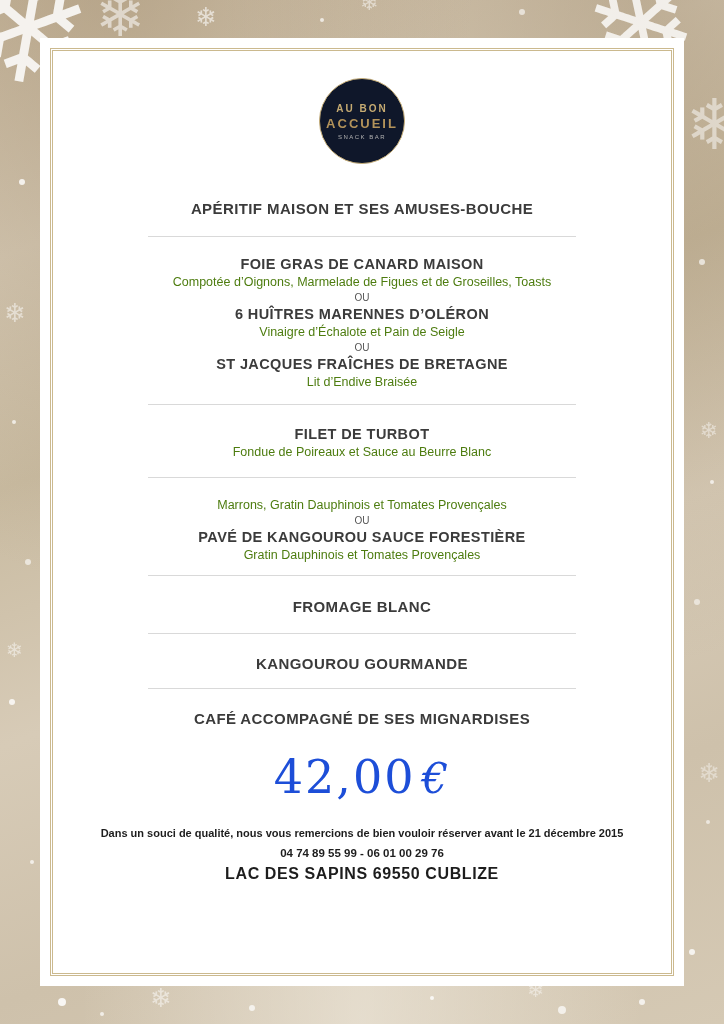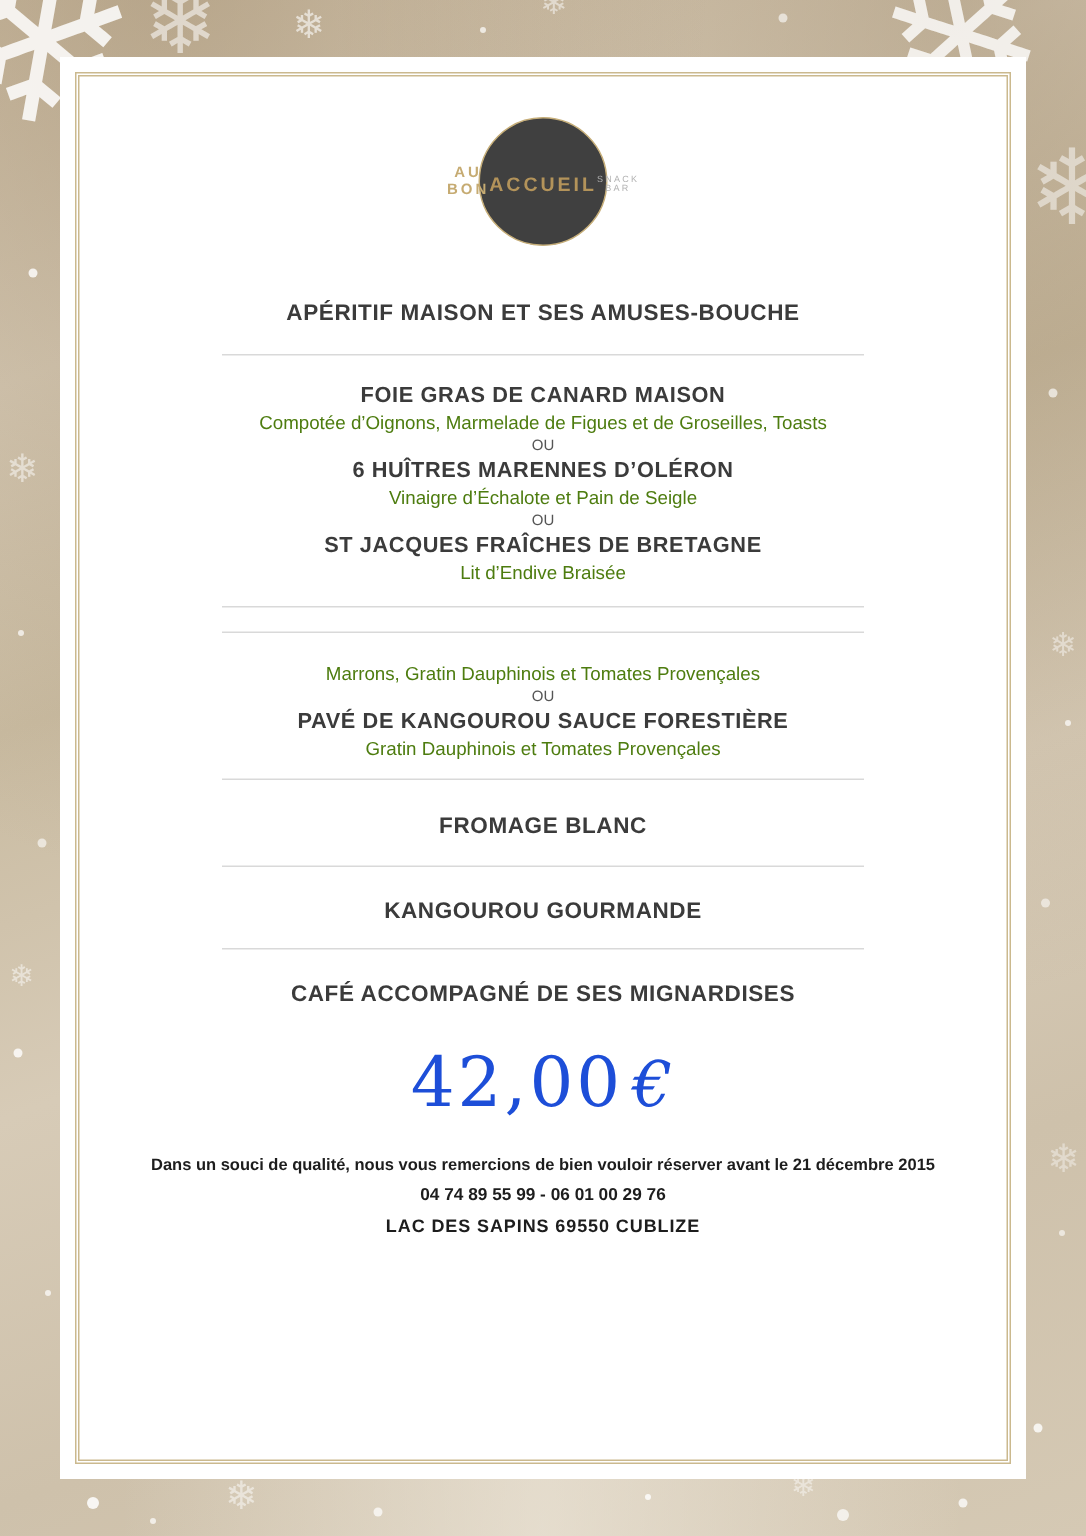--- a/index.html
+++ b/index.html
@@ -58,22 +58,22 @@
     position:absolute;left:40px;right:40px;top:38px;bottom:38px;
     background:#fff;z-index:1;padding:10px;box-sizing:border-box;
   }
   .card-inner{
     height:100%;box-sizing:border-box;border:3px double #cbb98e;
     display:flex;flex-direction:column;align-items:center;text-align:center;
     overflow:hidden;
   }
   .logo{
     margin-top:27px;width:86px;height:86px;border-radius:50%;
-    border:1px solid #c6ae79;display:flex;flex-direction:row;
-    align-items:center;justify-content:center;background:#404040;box-sizing:border-box;
+    border:1px solid #c6ae79;display:flex;flex-direction:column;
+    align-items:center;justify-content:center;background:#0f172a;box-sizing:border-box;
   }
   .logo-l1{font-size:10px;letter-spacing:2px;color:#c6ab72;font-weight:bold;}
   .logo-l2{font-size:13px;letter-spacing:2px;color:#b3935a;font-weight:bold;margin-top:2px;}
   .logo-l3{font-size:6px;letter-spacing:1.5px;color:#b3b3b3;margin-top:3px;}
   .title{
     margin:11px 0 0;font-family:"DejaVu Serif",serif;font-weight:normal;
     font-size:44px;line-height:52px;color:#ab9157;letter-spacing:4px;word-spacing:14px;
   }
   .item-name{font-size:14.5px;line-height:19px;font-weight:bold;color:#3b3b3b;letter-spacing:.4px;}
   .single{font-size:15px;line-height:18px;font-weight:bold;color:#3b3b3b;letter-spacing:.4px;}
@@ -91,21 +91,21 @@
   .mt-hr5{margin-top:17px;} .mt-assiette{margin-top:21px;}
   .mt-hr6{margin-top:15px;} .mt-cafe{margin-top:21px;}
   .price{
     margin-top:25px;font-family:"DejaVu Serif",serif;color:#1d4ed8;
     font-size:46px;line-height:48px;letter-spacing:2px;font-weight:normal;
   }
   .price .euro{font-style:italic;margin-left:6px;font-size:42px;}
   .footer{margin-top:24px;padding-bottom:24px;}
   .footer-notice{font-size:11px;line-height:13px;font-weight:bold;color:#1d1d1d;}
   .footer-phones{font-size:11.5px;line-height:13px;font-weight:bold;color:#1d1d1d;margin-top:7px;}
-  .footer-address{font-size:12px;line-height:13px;font-weight:bold;color:#1d1d1d;margin-top:7px;letter-spacing:.6px;}
+  .footer-address{font-size:16px;line-height:13px;font-weight:bold;color:#1d1d1d;margin-top:7px;letter-spacing:.6px;}
 </style>
 </head>
 <body>
 
 <div class="decor">
   <span class="flake f1">❄</span>
   <span class="flake f2">❄</span>
   <span class="flake f3">❄</span>
   <span class="flake f4">❄</span>
   <span class="flake f5">❄</span>
@@ -139,20 +139,24 @@
       <div class="ou">OU</div>
       <div class="item-name">6 HUÎTRES MARENNES D’OLÉRON</div>
       <div class="item-desc">Vinaigre d’Échalote et Pain de Seigle</div>
       <div class="ou">OU</div>
       <div class="item-name">ST JACQUES FRAÎCHES DE BRETAGNE</div>
       <div class="item-desc">Lit d’Endive Braisée</div>
     </div>
 
     <hr class="divider mt-hr2">
 
+    <div class="course mt-poisson">
+      <div class="item-name">FILET DE TURBOT</div>
+      <div class="item-desc">Fondue de Poireaux et Sauce au Beurre Blanc</div>
+    </div>
 
     <hr class="divider mt-hr3">
 
     <div class="course mt-viandes">
       <div class="item-desc">Marrons, Gratin Dauphinois et Tomates Provençales</div>
       <div class="ou">OU</div>
       <div class="item-name">PAVÉ DE KANGOUROU SAUCE FORESTIÈRE</div>
       <div class="item-desc">Gratin Dauphinois et Tomates Provençales</div>
     </div>
 

